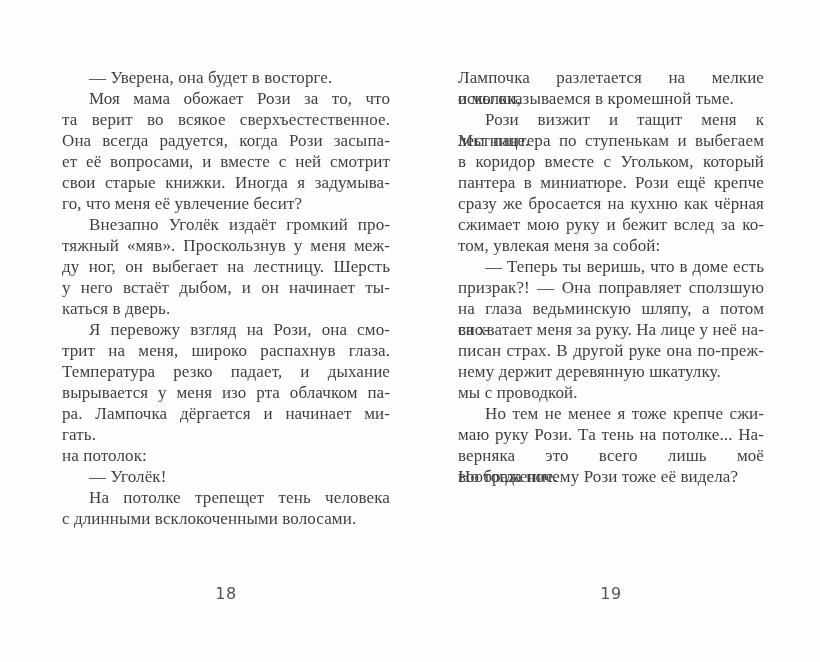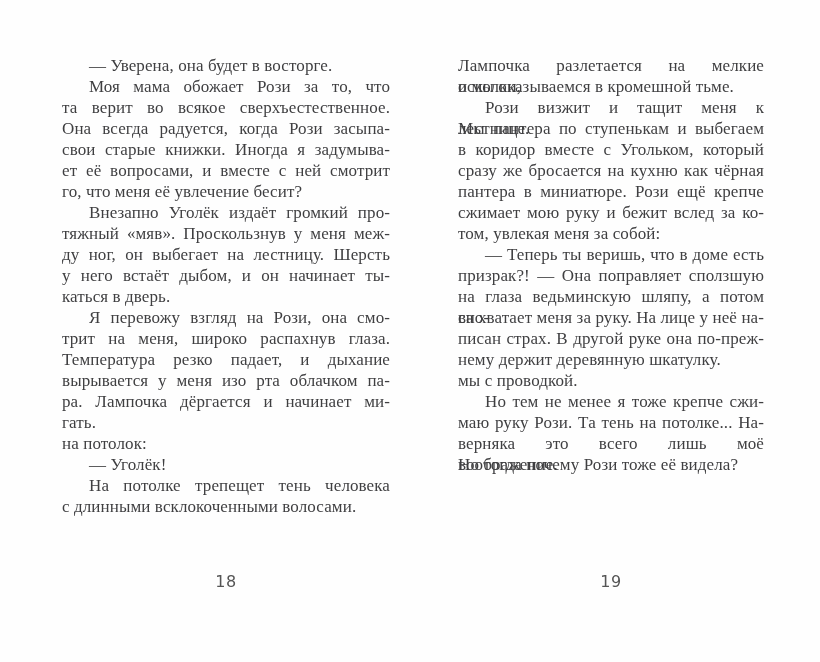--- a/index.html
+++ b/index.html
@@ -14,21 +14,21 @@
   }
   .spread {
     position: relative;
     width: 820px;
     height: 662px;
     background: #fefefe;
     font-family: "Liberation Serif", serif;
   }
   .page {
     position: absolute;
-    top: 55px;
+    top: 67px;
     height: 560px;
   }
   .page-left {
     left: 62px;
     width: 328px;
   }
   .page-right {
     left: 458px;
     width: 306px;
   }
@@ -67,22 +67,22 @@
 <body>
 
 <div class="spread">
 
   <div class="page page-left">
     <div class="text-block">
         <div class="line indent end">— Уверена, она будет в восторге.</div>
         <div class="line indent">Моя мама обожает Рози за то, что</div>
         <div class="line">та верит во всякое сверхъестественное.</div>
         <div class="line">Она всегда радуется, когда Рози засыпа-</div>
+        <div class="line">ет её вопросами, и вместе с ней смотрит</div>
         <div class="line">свои старые книжки. Иногда я задумыва-</div>
-        <div class="line">ет её вопросами, и вместе с ней смотрит</div>
         <div class="line end">го, что меня её увлечение бесит?</div>
         <div class="line indent">Внезапно Уголёк издаёт громкий про-</div>
         <div class="line">тяжный «мяв». Проскользнув у меня меж-</div>
         <div class="line">ду ног, он выбегает на лестницу. Шерсть</div>
         <div class="line">у него встаёт дыбом, и он начинает ты-</div>
         <div class="line end">каться в дверь.</div>
         <div class="line indent">Я перевожу взгляд на Рози, она смо-</div>
         <div class="line">трит на меня, широко распахнув глаза.</div>
         <div class="line">Температура резко падает, и дыхание</div>
         <div class="line">вырывается у меня изо рта облачком па-</div>
@@ -96,22 +96,22 @@
     <div class="folio">18</div>
   </div>
 
   <div class="page page-right">
     <div class="text-block">
         <div class="line">Лампочка разлетается на мелкие осколки,</div>
         <div class="line end">и мы оказываемся в кромешной тьме.</div>
         <div class="line indent">Рози визжит и тащит меня к лестнице.</div>
         <div class="line">Мы пантера по ступенькам и выбегаем</div>
         <div class="line">в коридор вместе с Угольком, который</div>
+        <div class="line">пантера в миниатюре. Рози ещё крепче</div>
         <div class="line">сразу же бросается на кухню как чёрная</div>
-        <div class="line">пантера в миниатюре. Рози ещё крепче</div>
         <div class="line">сжимает мою руку и бежит вслед за ко-</div>
         <div class="line end">том, увлекая меня за собой:</div>
         <div class="line indent">— Теперь ты веришь, что в доме есть</div>
         <div class="line">призрак?! — Она поправляет сползшую</div>
         <div class="line">на глаза ведьминскую шляпу, а потом сно-</div>
         <div class="line">ва хватает меня за руку. На лице у неё на-</div>
         <div class="line">писан страх. В другой руке она по-преж-</div>
         <div class="line end">нему держит деревянную шкатулку.</div>
         <div class="line end">мы с проводкой.</div>
         <div class="line indent">Но тем не менее я тоже крепче сжи-</div>

